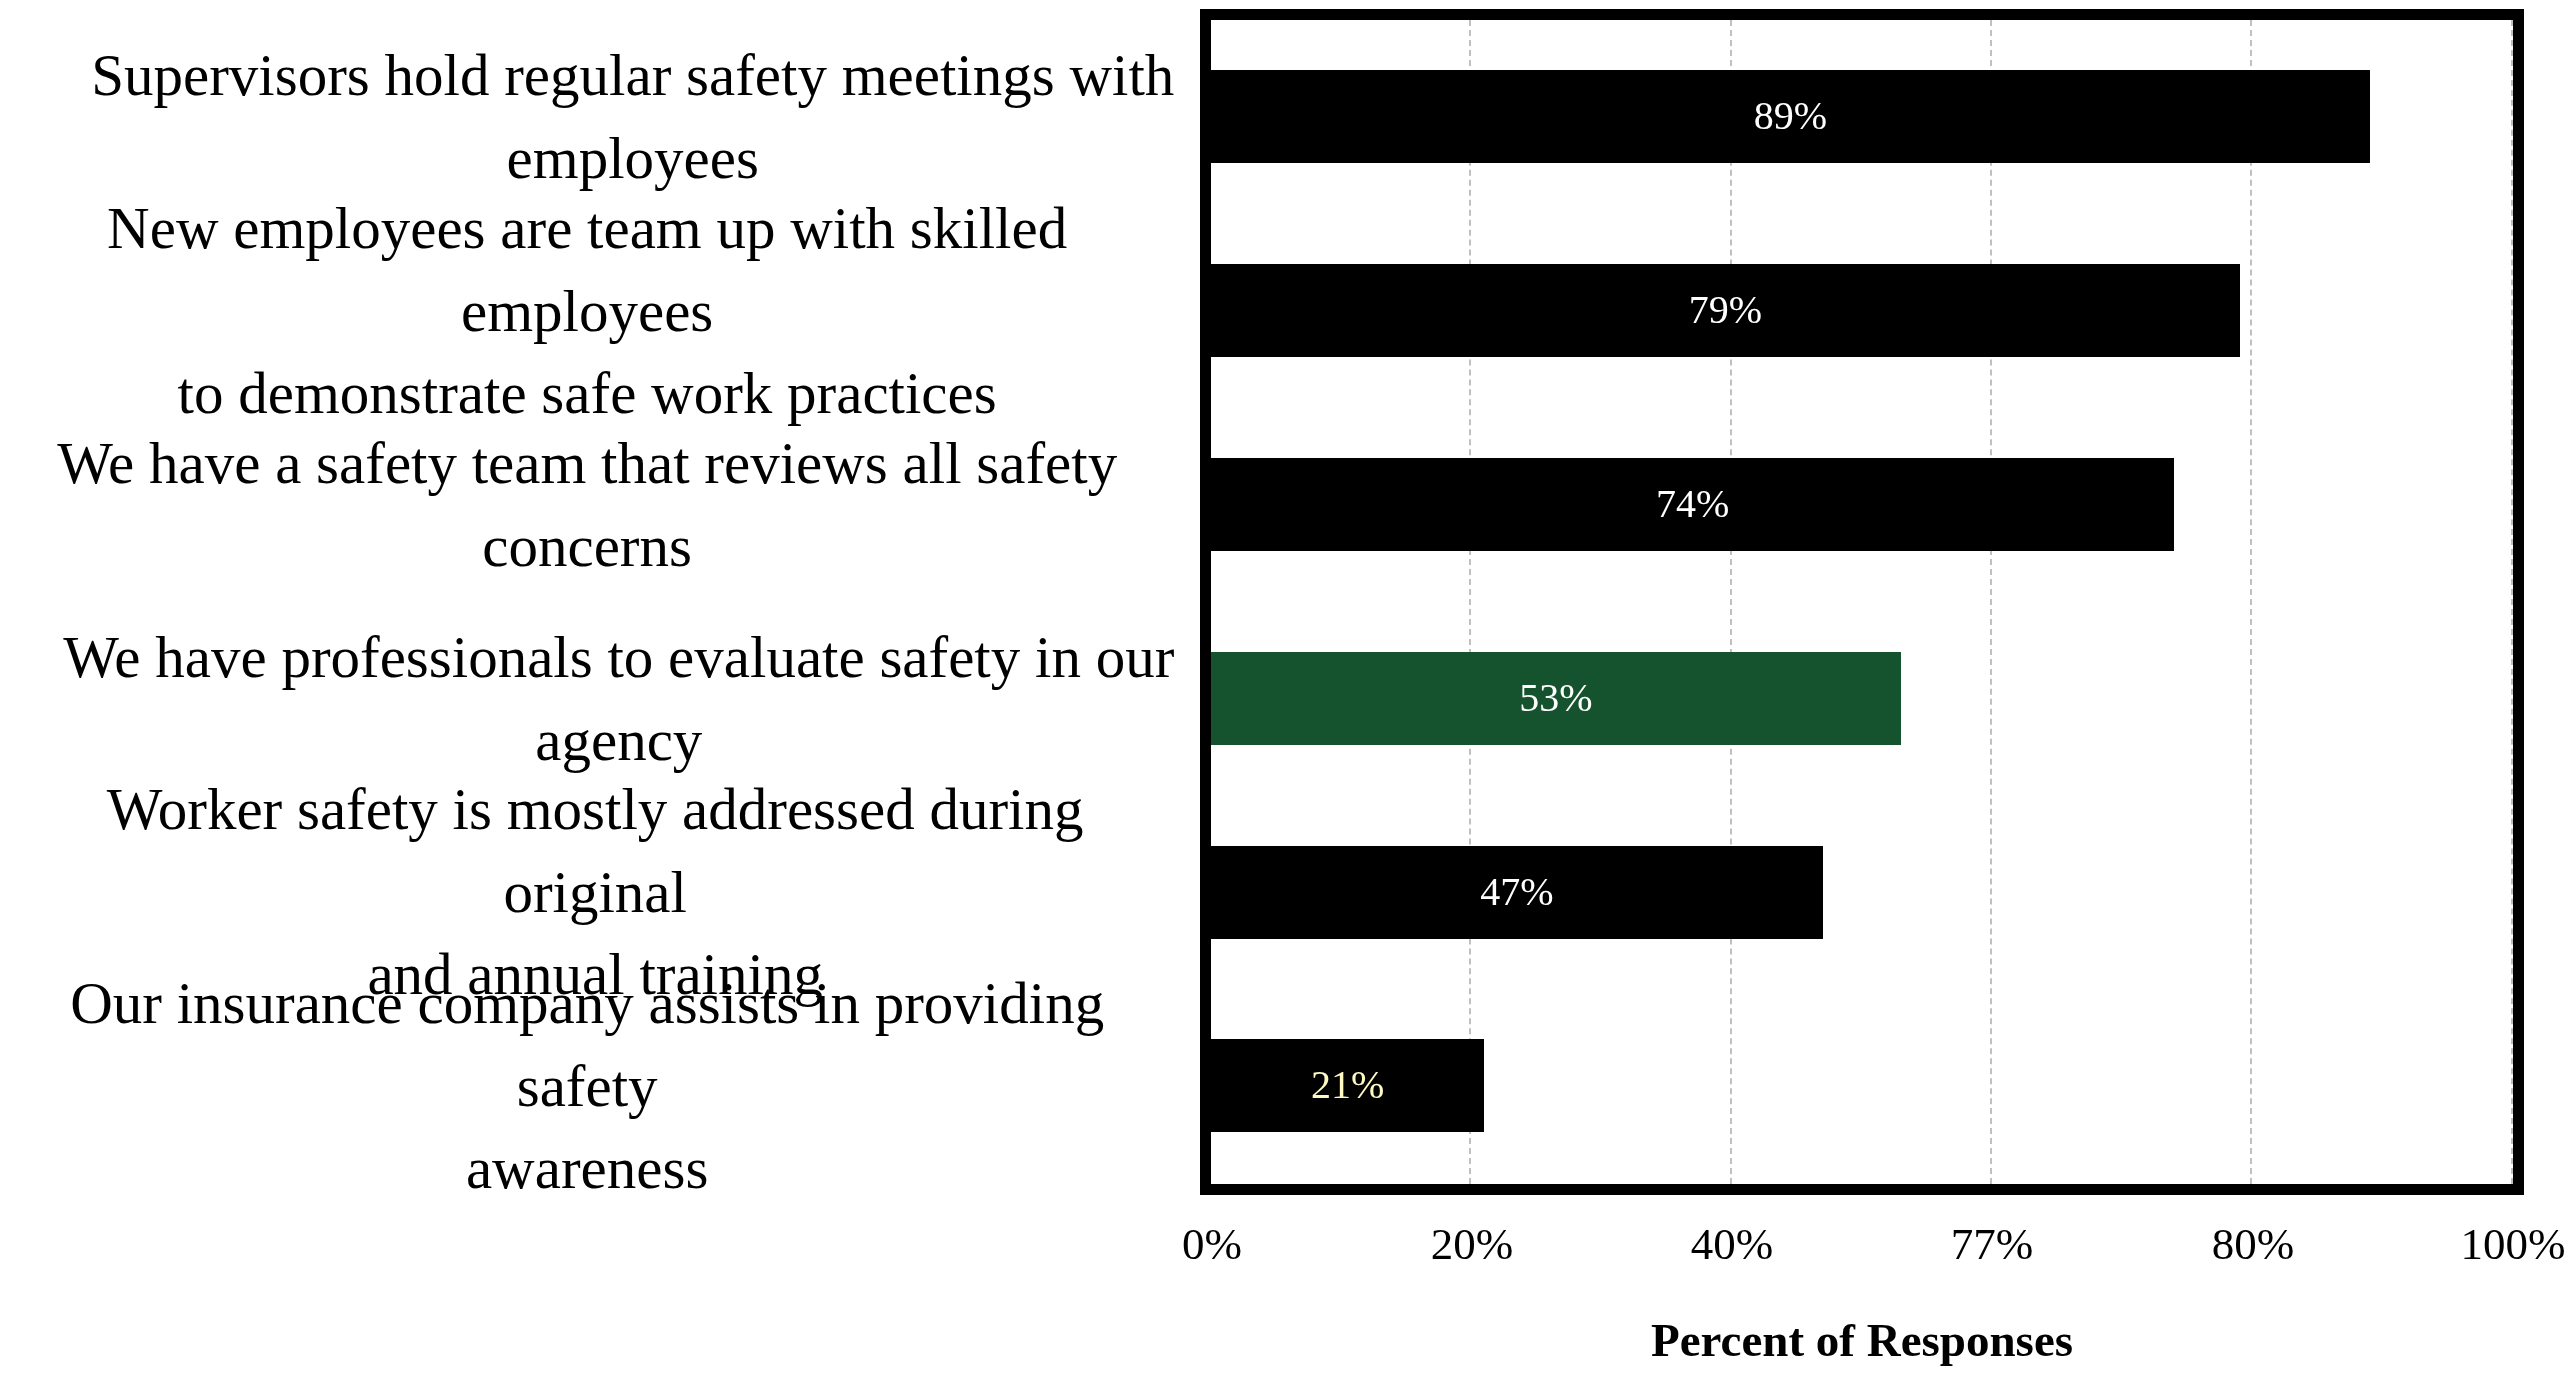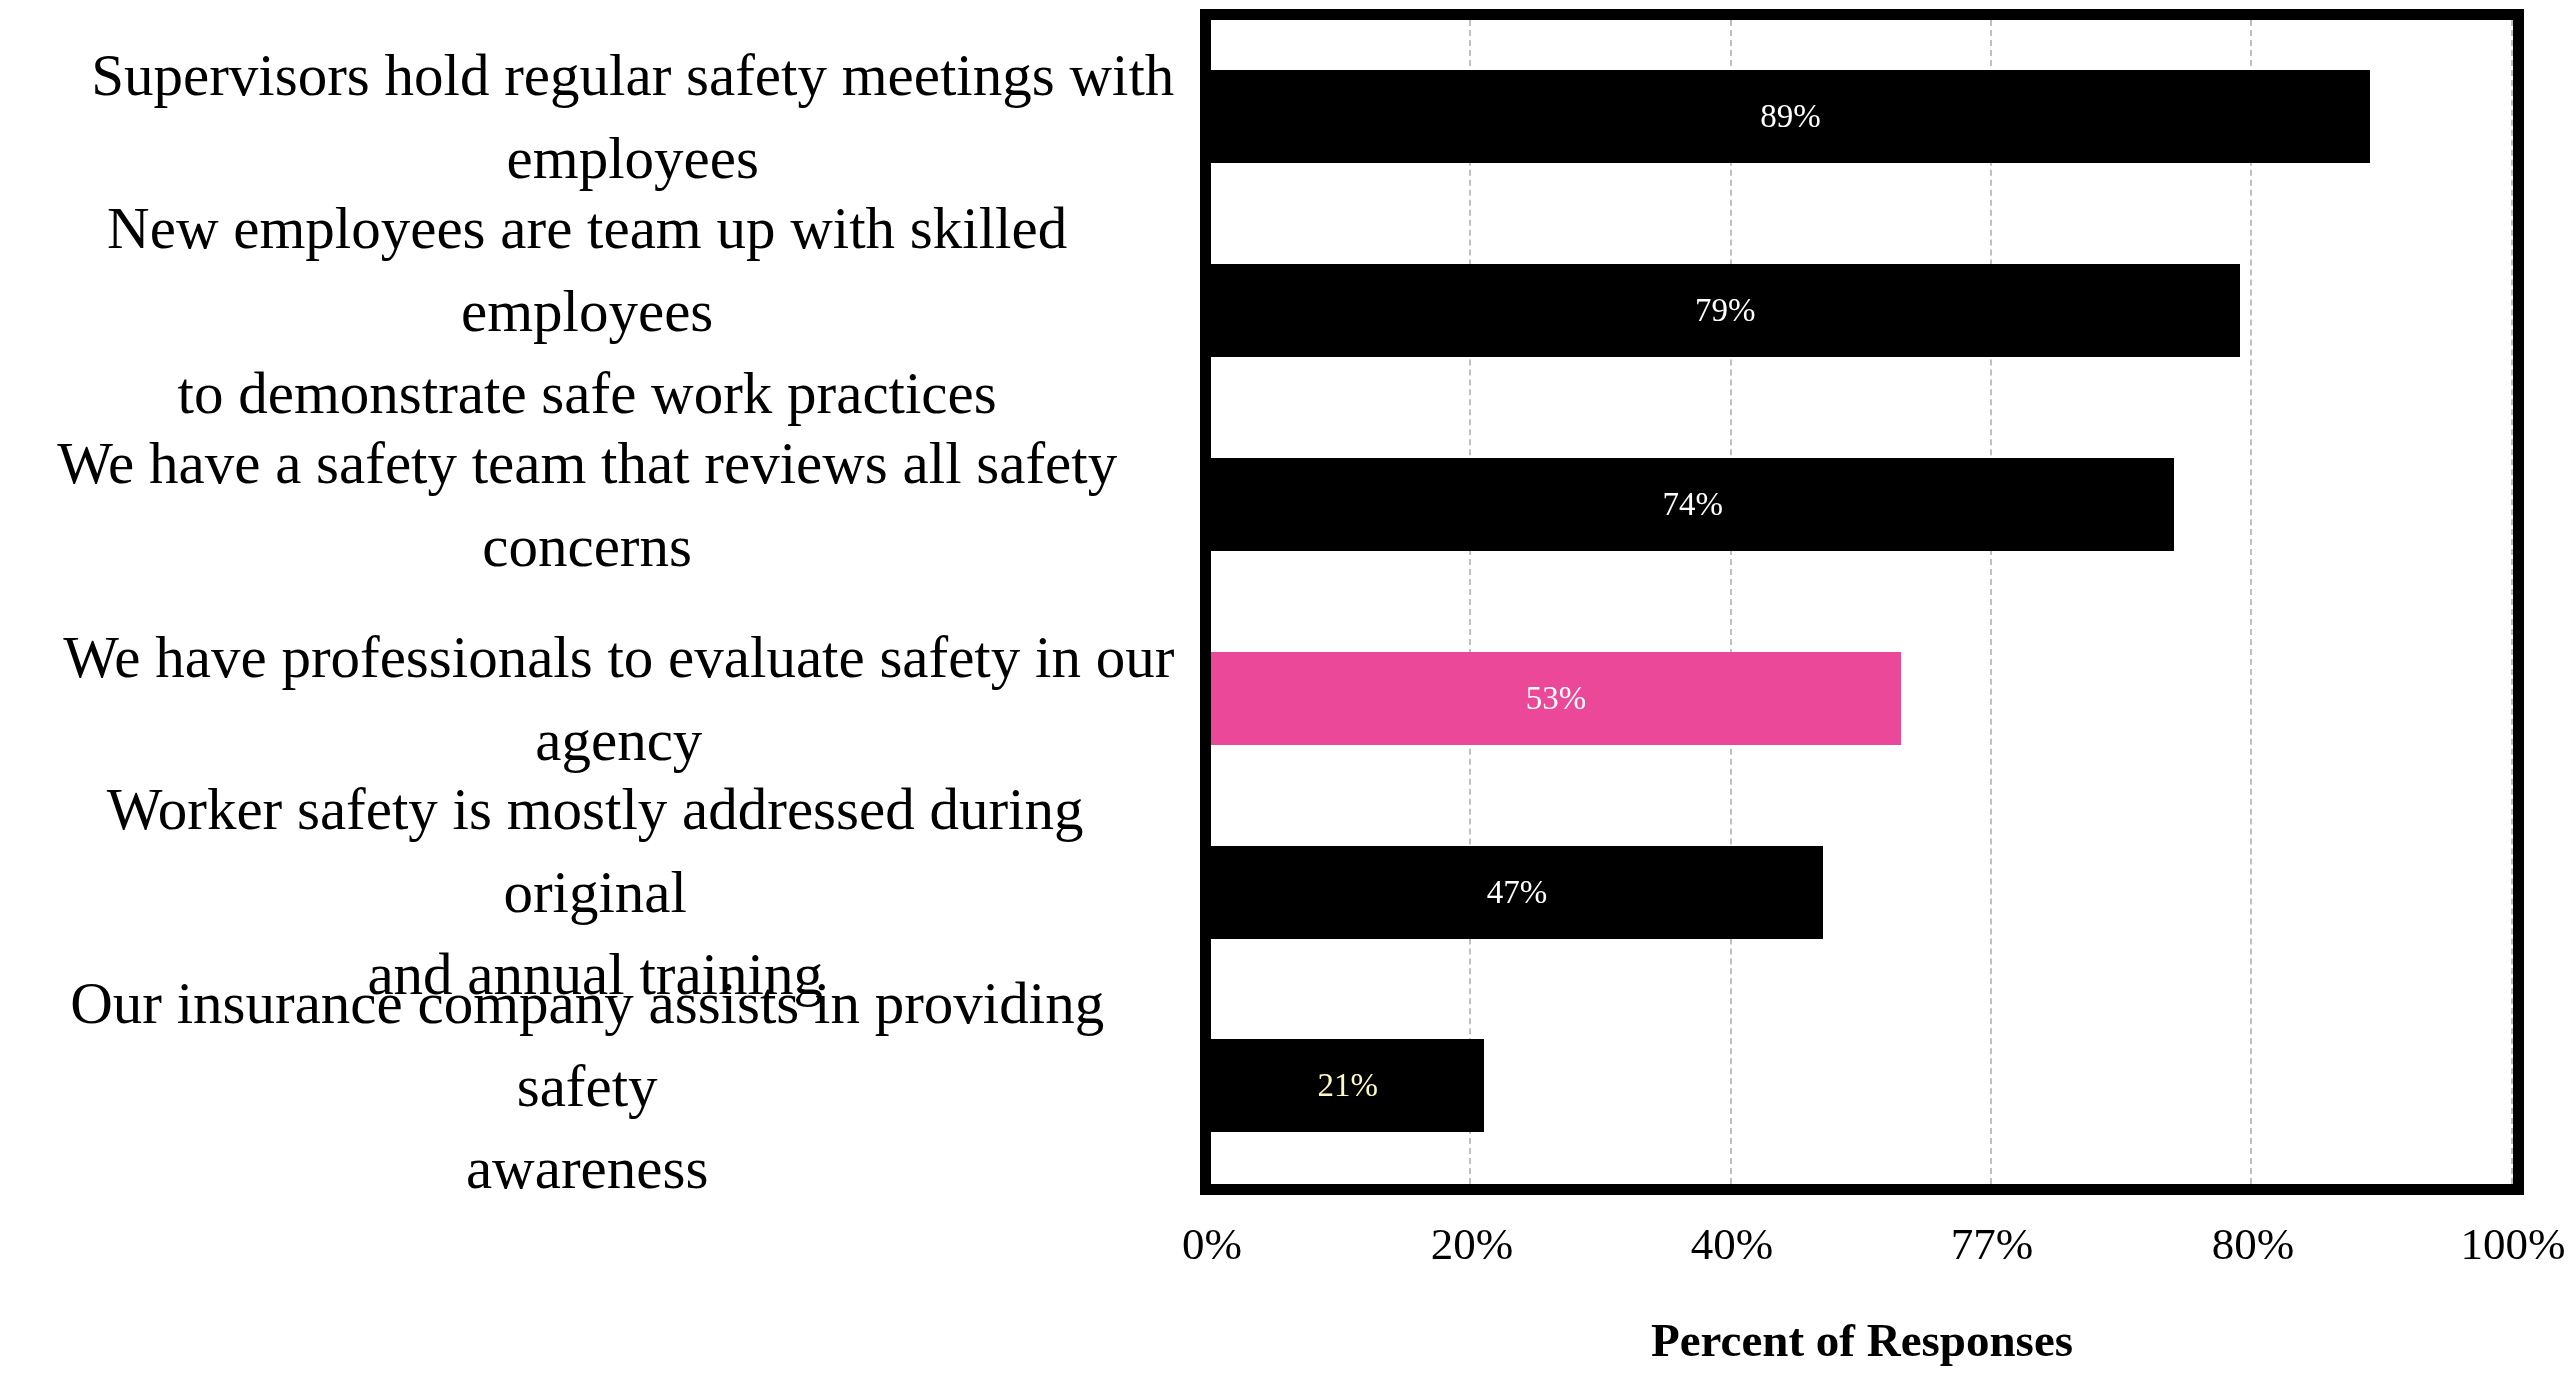--- a/index.html
+++ b/index.html
@@ -43,21 +43,21 @@
     position: absolute;
     left: 0;
     height: 93px;
     background: #000000;
     display: flex;
     align-items: center;
     justify-content: center;
   }
   .bar-label {
     color: #ffffff;
-    font-size: 33px;
+    font-size: 40px;
     line-height: 1;
     white-space: nowrap;
   }
   
   .cat-label {
     position: absolute;
     left: 0;
     width: 1193px;
     display: flex;
     align-items: center;
@@ -104,21 +104,21 @@
         <div class="gridline" style="left: calc(100% - 2.2px); border-color: rgb(192, 192, 192);"></div>
         <div class="bar" style="top: 50px; width: 89%; background: rgb(0, 0, 0);">
           <span class="bar-label" style="color: rgb(255, 255, 255);">89%</span>
         </div>
         <div class="bar" style="top: 244px; width: 79%; background: rgb(0, 0, 0);">
           <span class="bar-label" style="color: rgb(255, 255, 255);">79%</span>
         </div>
         <div class="bar" style="top: 438px; width: 74%; background: rgb(0, 0, 0);">
           <span class="bar-label" style="color: rgb(255, 255, 255);">74%</span>
         </div>
-        <div class="bar" style="top: 632px; width: 53%; background: #ec4899;">
+        <div class="bar" style="top: 632px; width: 53%; background: #14532d;">
           <span class="bar-label" style="color: rgb(255, 255, 255);">53%</span>
         </div>
         <div class="bar" style="top: 826px; width: 47%; background: rgb(0, 0, 0);">
           <span class="bar-label" style="color: rgb(255, 255, 255);">47%</span>
         </div>
         <div class="bar" style="top: 1019px; width: 21%; background: rgb(0, 0, 0);">
           <span class="bar-label" style="color: #fef9c3;">21%</span>
         </div>
       </div>
   </div>

